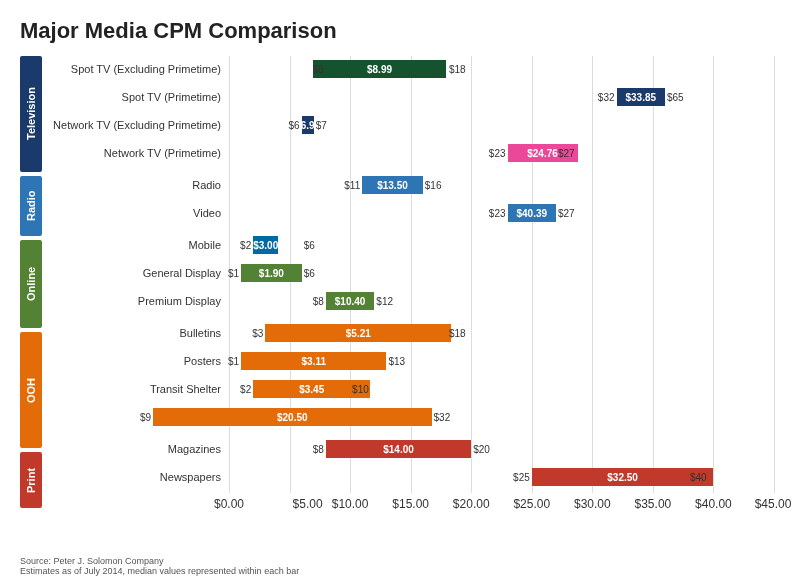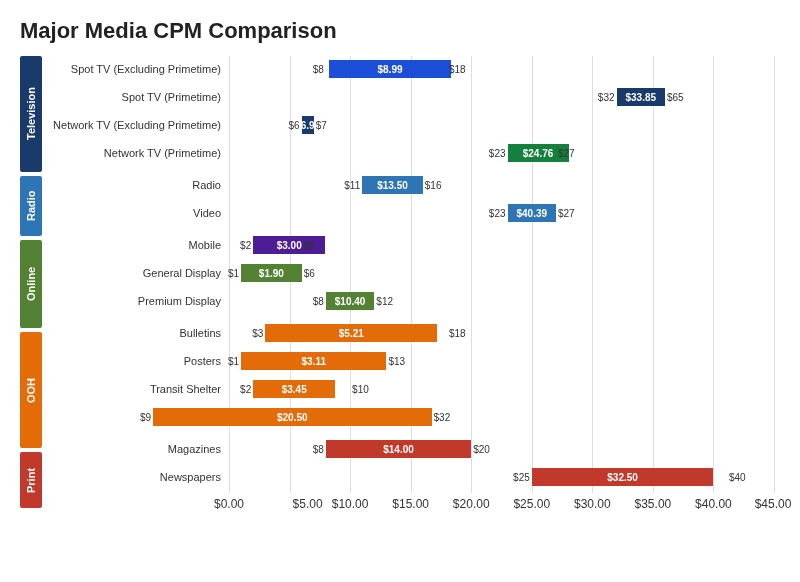--- a/index.html
+++ b/index.html
@@ -192,21 +192,21 @@
             <div class="grid-line" style="left: 548.333px;"></div>
             <div class="grid-line" style="left: 608.889px;"></div>
             <div class="grid-line" style="left: 669.444px;"></div>
             <div class="grid-line" style="left: 730px;"></div>
           </div>
 
         <div class="bar-rows" id="bar-rows">
             <div class="bar-row">
               <div class="bar-row-label">Spot TV (Excluding Primetime)</div>
               <div class="bar-area">
-                <div class="bar-segment" style="left: 100px; width: 122px; background-color: #1d4ed8;">$8.99</div>
+                <div class="bar-segment" style="left: 84px; width: 133px; background-color: #14532d;">$8.99</div>
                 <div class="bar-min-label" style="left: 96.8889px;">$8</div>
                 <div class="bar-max-label" style="left: 218px;">$18</div>
               </div>
             </div>
             <div class="bar-row">
               <div class="bar-row-label">Spot TV (Primetime)</div>
               <div class="bar-area">
                 <div class="bar-segment" style="left: 387.556px; width: 48.4444px; background-color: rgb(26, 58, 107);">$33.85</div>
                 <div class="bar-min-label" style="left: 387.556px;">$32</div>
                 <div class="bar-max-label" style="left: 436px;">$65</div>
@@ -216,21 +216,21 @@
               <div class="bar-row-label">Network TV (Excluding Primetime)</div>
               <div class="bar-area">
                 <div class="bar-segment" style="left: 72.6667px; width: 12.1111px; background-color: rgb(26, 58, 107);">$6.92</div>
                 <div class="bar-min-label" style="left: 72.6667px;">$6</div>
                 <div class="bar-max-label" style="left: 84.7778px;">$7</div>
               </div>
             </div>
             <div class="bar-row">
               <div class="bar-row-label">Network TV (Primetime)</div>
               <div class="bar-area">
-                <div class="bar-segment" style="left: 278.556px; width: 61px; background-color: #15803d;">$24.76</div>
+                <div class="bar-segment" style="left: 278.556px; width: 70px; background-color: #ec4899;">$24.76</div>
                 <div class="bar-min-label" style="left: 278.556px;">$23</div>
                 <div class="bar-max-label" style="left: 327px;">$27</div>
               </div>
             </div>
             <div style="height: 4px;"></div>
             <div class="bar-row">
               <div class="bar-row-label">Radio</div>
               <div class="bar-area">
                 <div class="bar-segment" style="left: 133.222px; width: 60.5556px; background-color: rgb(46, 117, 182);">$13.50</div>
                 <div class="bar-min-label" style="left: 133.222px;">$11</div>
@@ -242,21 +242,21 @@
               <div class="bar-area">
                 <div class="bar-segment" style="left: 278.556px; width: 48.4444px; background-color: rgb(46, 117, 182);">$40.39</div>
                 <div class="bar-min-label" style="left: 278.556px;">$23</div>
                 <div class="bar-max-label" style="left: 327px;">$27</div>
               </div>
             </div>
             <div style="height: 4px;"></div>
             <div class="bar-row">
               <div class="bar-row-label">Mobile</div>
               <div class="bar-area">
-                <div class="bar-segment" style="left: 24.2222px; width: 72px; background-color: #4c1d95;">$3.00</div>
+                <div class="bar-segment" style="left: 24.2222px; width: 25px; background-color: #0369a1;">$3.00</div>
                 <div class="bar-min-label" style="left: 24.2222px;">$2</div>
                 <div class="bar-max-label" style="left: 72.6667px;">$6</div>
               </div>
             </div>
             <div class="bar-row">
               <div class="bar-row-label">General Display</div>
               <div class="bar-area">
                 <div class="bar-segment" style="left: 12.1111px; width: 60.5556px; background-color: rgb(84, 130, 53);">$1.90</div>
                 <div class="bar-min-label" style="left: 12.1111px;">$1</div>
                 <div class="bar-max-label" style="left: 72.6667px;">$6</div>
@@ -267,37 +267,37 @@
               <div class="bar-area">
                 <div class="bar-segment" style="left: 96.8889px; width: 48.4444px; background-color: rgb(84, 130, 53);">$10.40</div>
                 <div class="bar-min-label" style="left: 96.8889px;">$8</div>
                 <div class="bar-max-label" style="left: 145.333px;">$12</div>
               </div>
             </div>
             <div style="height: 4px;"></div>
             <div class="bar-row">
               <div class="bar-row-label">Bulletins</div>
               <div class="bar-area">
-                <div class="bar-segment" style="left: 36.3333px; width: 172px; background-color: rgb(227, 108, 9);">$5.21</div>
+                <div class="bar-segment" style="left: 36.3333px; width: 186px; background-color: rgb(227, 108, 9);">$5.21</div>
                 <div class="bar-min-label" style="left: 36.3333px;">$3</div>
                 <div class="bar-max-label" style="left: 218px;">$18</div>
               </div>
             </div>
             <div class="bar-row">
               <div class="bar-row-label">Posters</div>
               <div class="bar-area">
                 <div class="bar-segment" style="left: 12.1111px; width: 145.333px; background-color: rgb(227, 108, 9);">$3.11</div>
                 <div class="bar-min-label" style="left: 12.1111px;">$1</div>
                 <div class="bar-max-label" style="left: 157.444px;">$13</div>
               </div>
             </div>
             <div class="bar-row">
               <div class="bar-row-label">Transit Shelter</div>
               <div class="bar-area">
-                <div class="bar-segment" style="left: 24.2222px; width: 82px; background-color: rgb(227, 108, 9);">$3.45</div>
+                <div class="bar-segment" style="left: 24.2222px; width: 117px; background-color: rgb(227, 108, 9);">$3.45</div>
                 <div class="bar-min-label" style="left: 24.2222px;">$2</div>
                 <div class="bar-max-label" style="left: 121.111px;">$10</div>
               </div>
             </div>
             <div class="bar-row">
               <div class="bar-area">
                 <div class="bar-segment" style="left: 109px; width: 278.556px; background-color: rgb(227, 108, 9);">$20.50</div>
                 <div class="bar-min-label" style="left: 109px;">$9</div>
                 <div class="bar-max-label" style="left: 387.556px;">$32</div>
               </div>
@@ -309,21 +309,21 @@
                 <div class="bar-segment" style="left: 96.8889px; width: 145.333px; background-color: rgb(192, 57, 43);">$14.00</div>
                 <div class="bar-min-label" style="left: 96.8889px;">$8</div>
                 <div class="bar-max-label" style="left: 242.222px;">$20</div>
               </div>
             </div>
             <div class="bar-row">
               <div class="bar-row-label">Newspapers</div>
               <div class="bar-area">
                 <div class="bar-segment" style="left: 302.778px; width: 181.667px; background-color: rgb(192, 57, 43);">$32.50</div>
                 <div class="bar-min-label" style="left: 302.778px;">$25</div>
-                <div class="bar-max-label" style="left: 498px;">$40</div>
+                <div class="bar-max-label" style="left: 459px;">$40</div>
               </div>
             </div>
           </div>
       </div>
 
       <div class="x-axis">
         <div class="x-axis-spacer"></div>
         <div class="x-axis-labels" id="x-axis-labels">
             <div class="x-axis-label" style="left: 0px;">$0.00</div>
             <div class="x-axis-label" style="left: 60.5556px; padding-left: 36px;">$5.00</div>
@@ -333,13 +333,17 @@
             <div class="x-axis-label" style="left: 302.778px;">$25.00</div>
             <div class="x-axis-label" style="left: 363.333px;">$30.00</div>
             <div class="x-axis-label" style="left: 423.889px;">$35.00</div>
             <div class="x-axis-label" style="left: 484.444px;">$40.00</div>
             <div class="x-axis-label" style="left: 544px;">$45.00</div>
           </div>
       </div>
     </div>
   </div>
 
+  <div class="chart-footer">
+    <div>Source: Peter J. Solomon Company</div>
+    <div>Estimates as of July 2014, median values represented within each bar</div>
+  </div>
 </div>
 
 </body></html>

